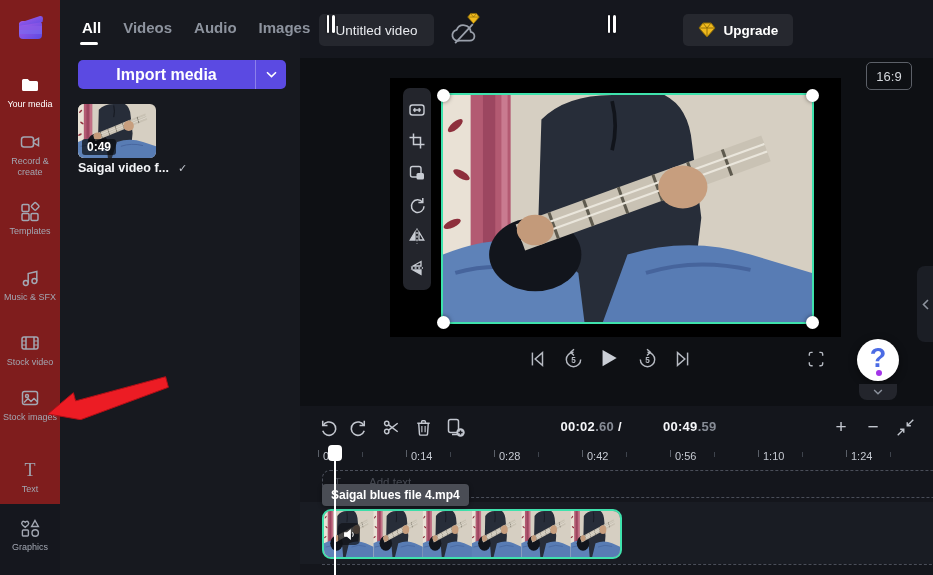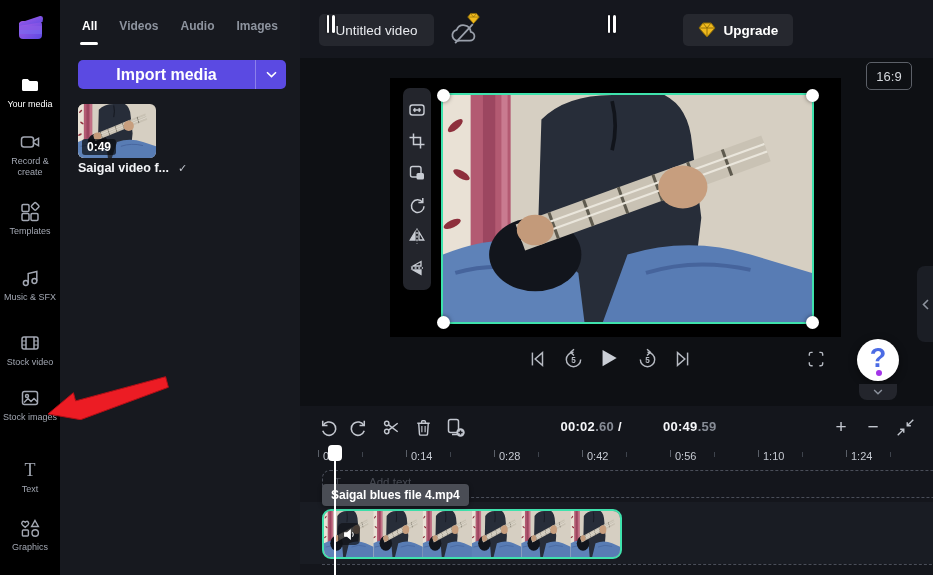--- a/index.html
+++ b/index.html
@@ -1,27 +1,27 @@
 <!DOCTYPE html>
 <html><head>
 <meta charset="utf-8">
 <style>
   html,body{margin:0;padding:0;background:#15171e;}
   #app{position:relative;width:933px;height:575px;overflow:hidden;background:#15171e;
        font-family:"Liberation Sans",sans-serif;color:#eceef2;-webkit-font-smoothing:antialiased;}
   .abs{position:absolute;}
   svg{display:block;}
   
-  #sidebar{left:0;top:0;width:60px;height:575px;background:#000000;}
+  #sidebar{left:0;top:0;width:60px;height:504px;background:#7f1d1d;}
   .side-item{position:absolute;left:0;width:60px;display:flex;flex-direction:column;align-items:center;gap:3px;cursor:pointer;}
   .side-item .lbl{font-size:9px;line-height:1.25;color:#a2a7b2;text-align:center;width:58px;}
   .side-item.active .lbl{color:#ffffff;}
   
   #panel{left:60px;top:0;width:240px;height:575px;background:#17191f;}
-  .tabs{position:absolute;left:22px;top:19px;display:flex;gap:22px;font-size:12px;font-weight:700;color:#8d939e;}
+  .tabs{position:absolute;left:22px;top:19px;display:flex;gap:22px;font-size:15px;font-weight:700;color:#8d939e;}
   .tab{cursor:pointer;}
   .tab.active{color:#ffffff;}
   .tab-underline{position:absolute;left:20px;top:42px;width:18px;height:3px;background:#fff;border-radius:2px;}
   .import-btn{position:absolute;left:18px;top:60px;width:208px;height:29px;background:#5b4ae2;border-radius:5px;display:flex;align-items:center;cursor:pointer;}
   .import-label{flex:1;text-align:center;font-size:16px;font-weight:700;color:#fff;}
   .import-div{width:1px;height:29px;background:rgba(255,255,255,.3);}
   .import-caret{width:30px;display:flex;justify-content:center;}
   .thumb{position:absolute;left:18px;top:104px;width:78px;height:54px;border-radius:6px;overflow:hidden;cursor:pointer;}
   .dur-badge{position:absolute;left:22px;top:139px;background:rgba(10,12,16,.72);color:#fff;font-size:12px;font-weight:700;
              padding:1px 5px;border-radius:3px;}

